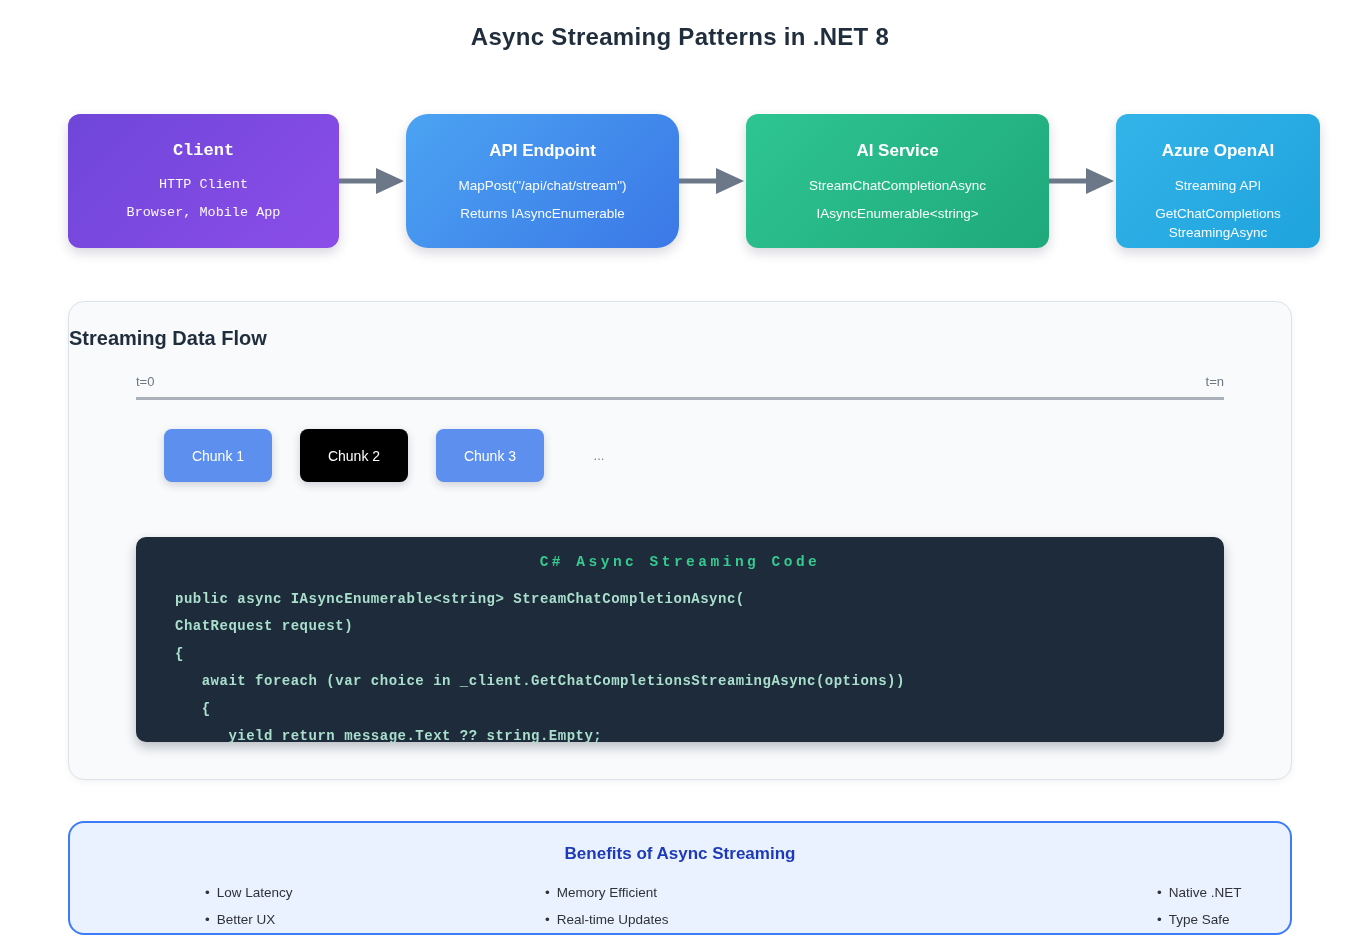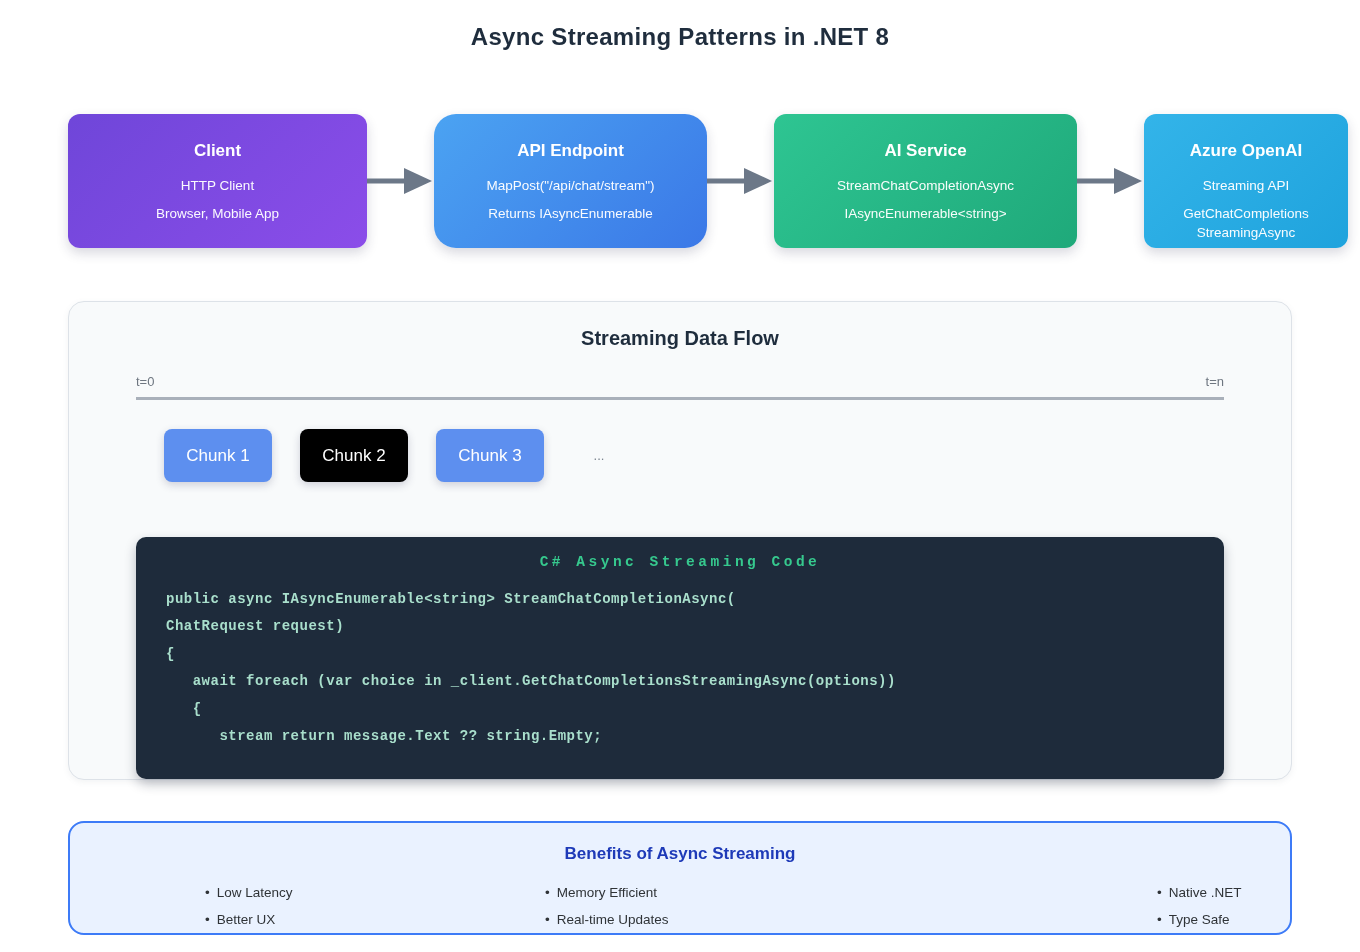--- a/index.html
+++ b/index.html
@@ -22,79 +22,78 @@
     display: flex; align-items: center;
     margin: 63px 68px 0;
   }
   .node {
     height: 134px; flex: none;
     border-radius: 12px;
     color: #ffffff; text-align: center;
     padding: 27px 12px 0;
     box-shadow: 0 5px 12px rgba(40,40,80,0.18);
   }
-  .node-client { width: 299px; }
+  .node-client { width: 271px; font-family: Liberation Mono, monospace; }
   .node-api    { width: 273px; }
   .node-ai     { width: 303px; }
   .node-azure  { width: 204px; }
   .node-title { font-size: 17px; font-weight: bold; margin: 0 0 15px; }
   .node-line  { font-size: 13.5px; line-height: 19px; margin: 0 auto 9px; color: rgba(255,255,255,0.97); }
   .arrow { width: 67px; flex: none; }
   .arrow svg { display: block; }
   
   .flow-panel {
     margin: 53px 68px 0;
     height: 479px;
     background: var(--panel_bg, #F8FAFB);
     border: 1px solid var(--panel_border, #DDE2E8);
     border-radius: 16px;
     box-shadow: 0 2px 6px rgba(90,100,120,0.08);
   }
   .flow-title {
     margin: 0; padding-top: 25px;
-    text-align: center;
     font-size: 20px; font-weight: bold;
     color: var(--title_text, #1F2D3D);
   }
   .timeline { margin: 24px 67px 0; }
   .timeline-labels {
     display: flex; justify-content: space-between;
     font-size: 13px; color: var(--t_label, #6E7680);
     margin-bottom: 8px;
   }
   .timeline-line { height: 3px; background: var(--timeline, #A9B0BA); }
   .chunks {
     display: flex; align-items: center;
     margin: 29px 0 0 95px; gap: 28px;
   }
   .chunk {
     width: 108px; height: 53px; flex: none;
     border-radius: 8px;
-    color: #fff; font-size: 17px;
+    color: #fff; font-size: 14px;
     display: flex; align-items: center; justify-content: center;
     box-shadow: 0 3px 8px rgba(40,40,80,0.20);
   }
   .dots { width: 54px; flex: none; text-align: center; color: var(--dots, #7C8590); font-size: 13px; }
   .codebox {
     margin: 55px 67px 18px;
-    height: 242px;
+    height: 205px;
     background: var(--code_bg, #1E2B3B);
     border-radius: 10px;
     padding-top: 17px;
     box-shadow: 0 5px 12px rgba(20,30,50,0.28);
   }
   .code-header {
     text-align: center;
     font-family: "Liberation Mono", monospace;
     font-weight: bold;
     font-size: 14.5px; letter-spacing: 3.5px;
     color: var(--code_header, #36C98E);
     margin: 0 0 16px;
   }
-  .code-lines { padding-left: 30px; }
+  .code-lines { padding-left: 39px; }
   .code-line {
     font-family: "Liberation Mono", monospace;
     font-weight: bold;
     font-size: 14px; letter-spacing: 0.5px;
     line-height: 27.4px;
     color: var(--code_text, #A9DFCC);
     white-space: pre;
   }
   
   .benefits {
@@ -192,21 +191,21 @@
   </div>
 
   <div class="codebox">
     <div class="code-header">C# Async Streaming Code</div>
     <div class="code-lines">
       <div class="code-line">public async IAsyncEnumerable&lt;string&gt; StreamChatCompletionAsync(</div>
       <div class="code-line">ChatRequest request)</div>
       <div class="code-line">{</div>
       <div class="code-line">   await foreach (var choice in _client.GetChatCompletionsStreamingAsync(options))</div>
       <div class="code-line">   {</div>
-      <div class="code-line">      stream return message.Text ?? string.Empty;</div>
+      <div class="code-line">      yield return message.Text ?? string.Empty;</div>
     </div>
   </div>
 </div>
 
 <div class="benefits">
   <h3 class="benefits-title">Benefits of Async Streaming</h3>
 
   <div class="benefit-col benefit-col-0">
     <div class="benefit-item"><span class="bullet">•</span><span>Low Latency</span></div>
     <div class="benefit-item"><span class="bullet">•</span><span>Better UX</span></div>

